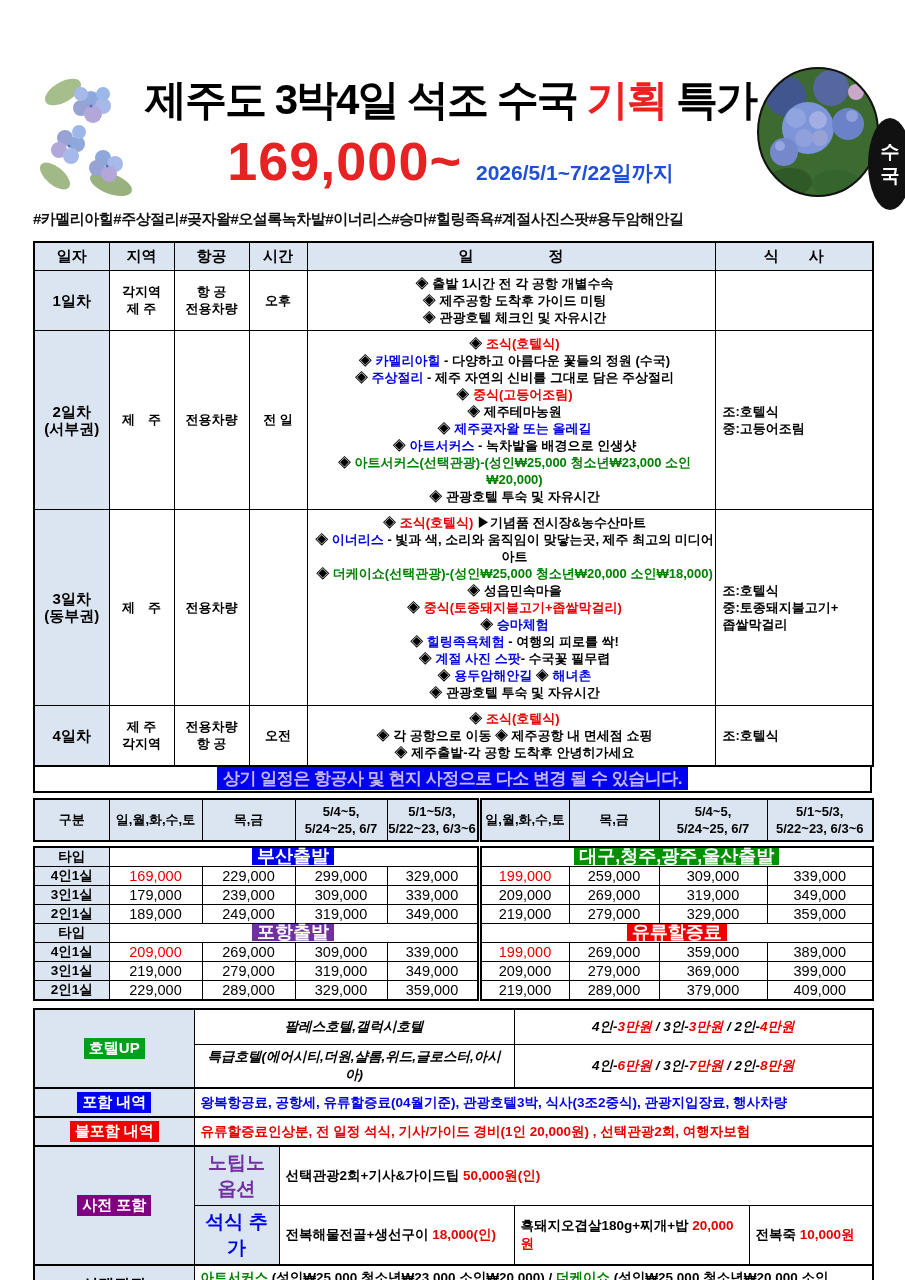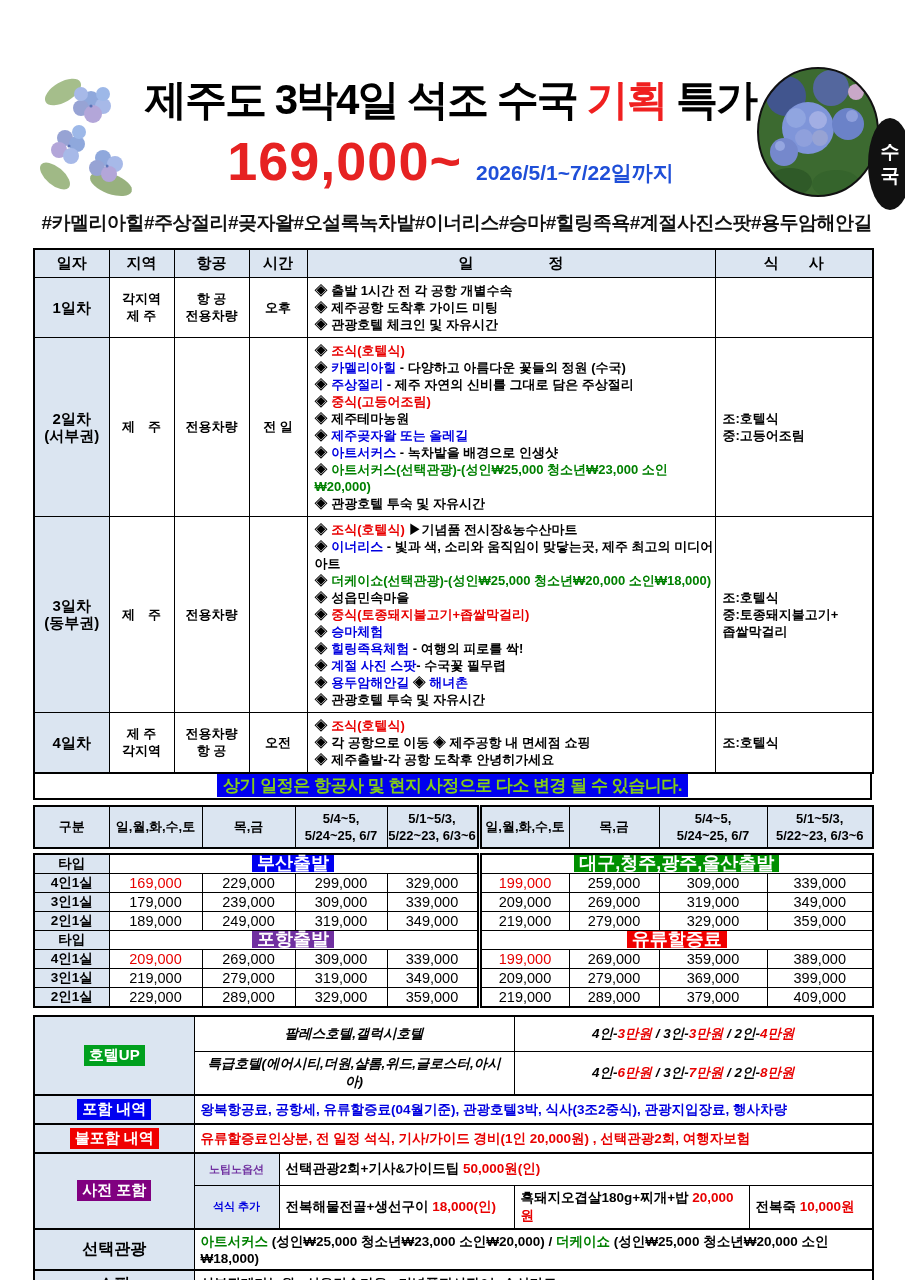--- a/index.html
+++ b/index.html
@@ -10,57 +10,57 @@
   
   .hdr { display:flex; margin-top:66px; height:140px; }
   .hdr-left { width:112px; flex:none; }
   .hdr-center { flex:1; text-align:center; }
   .hdr-right { width:150px; flex:none; position:relative; }
   .title { font-size:42px; font-weight:bold; letter-spacing:-2px; color:#111; white-space:nowrap; margin-top:6px; }
   .title .c-r { color:#f02020; }
   .price-row { display:flex; justify-content:center; align-items:baseline; margin-top:2px; }
   .big-price { font-size:54px; font-weight:bold; color:#e62222; letter-spacing:1px; }
   .period { font-size:21px; font-weight:bold; color:#1f4fd8; margin-left:14px; }
-  .hashtags { text-align:right; font-size:19px; font-weight:bold; color:#111; letter-spacing:-0.5px; margin-top:4px; white-space:nowrap; }
+  .hashtags { text-align:left; font-size:15px; font-weight:bold; color:#111; letter-spacing:-0.5px; margin-top:4px; white-space:nowrap; }
   .badge { position:absolute; right:-6px; bottom:-4px; width:44px; height:92px; background:#111; border-radius:50%;
            color:#fff; font-weight:bold; font-size:19px; display:flex; flex-direction:column; align-items:center; justify-content:center; line-height:24px; }
 
   
   table { border-collapse:collapse; width:839px; table-layout:fixed; }
   td, th { border:1px solid #000; }
   .c-k{color:#000}.c-r{color:#e80000}.c-b{color:#0000e0}.c-g{color:#008000}.c-p{color:#7030a0}
 
   
   .itin { border:2px solid #000; margin-top:12px; }
   .itin th { background:#dbe5f1; font-size:15px; font-weight:bold; height:28px; white-space:pre; }
   .itin td { font-size:13px; font-weight:bold; text-align:center; vertical-align:middle; white-space:pre-wrap; line-height:17px; padding:3px 0; }
-  .itin td.lines { text-align:left; padding:4px 0 4px 7px; white-space:normal; }
+  .itin td.lines { text-align:center; padding:4px 0 4px 7px; white-space:normal; }
   .itin td.meals { text-align:left; padding-left:7px; }
   .itin td.daycell { background:#dbe5f1; font-size:15px; }
   .itin .bullet { color:#000; }
 
   
   .notice { border:2px solid #000; border-top:none; height:26px; display:flex; align-items:center; justify-content:center; }
-  .notice span { background:#0000f0; color:#84cc16; font-weight:bold; font-size:17px; padding:0 6px; letter-spacing:-0.5px; }
+  .notice span { background:#0000f0; color:#c4b5fd; font-weight:bold; font-size:17px; padding:0 6px; letter-spacing:-0.5px; }
 
   
   .pricehead { border:2px solid #000; margin-top:5px; }
   .pricehead th { background:#dbe5f1; font-size:13px; font-weight:bold; height:42px; white-space:pre-line; line-height:17px; }
   .pricebody { border:2px solid #000; margin-top:4px; }
   .pricebody td { font-size:14.5px; text-align:center; height:19px; }
   .pricebody td.lab { background:#dbe5f1; font-weight:bold; font-size:13.5px;margin-top:24px; }
   .pricebody td.red { color:#e80000; }
   .vsep { border-left:5px double #000 !important; }
   .gname { display:inline-block; color:#fff; font-weight:bold; font-size:18px; padding:0 5px; line-height:17px; }
 
   
   .info { border:2px solid #000; margin-top:7px; }
   .info td { font-size:13.5px; font-weight:bold; padding:3px 6px; vertical-align:middle; }
   .info td.lab { background:#dbe5f1; text-align:center; font-size:16px; padding:3px 2px; }
-  .info td.sub { background:#dbe5f1; text-align:center; font-size:11px; }
+  .info td.sub { background:#dbe5f1; text-align:center; font-size:19px; }
   .info tr.sep td { border-top:2px solid #000; }
   .info .hl { display:inline-block; color:#fff; padding:1px 5px; font-size:15px; }
   .hl-green{background:#00a01e}.hl-blue{background:#0000f0}.hl-red{background:#f00000}.hl-purple{background:#800080}
   .info td.center { text-align:center;font-style:italic; }
   .info tr.hrow td { height:36px; }
   .info tr.trow td { height:22px; }
   .info tr.prow td { height:32px; }
 </style>
 </head>
 <body>

